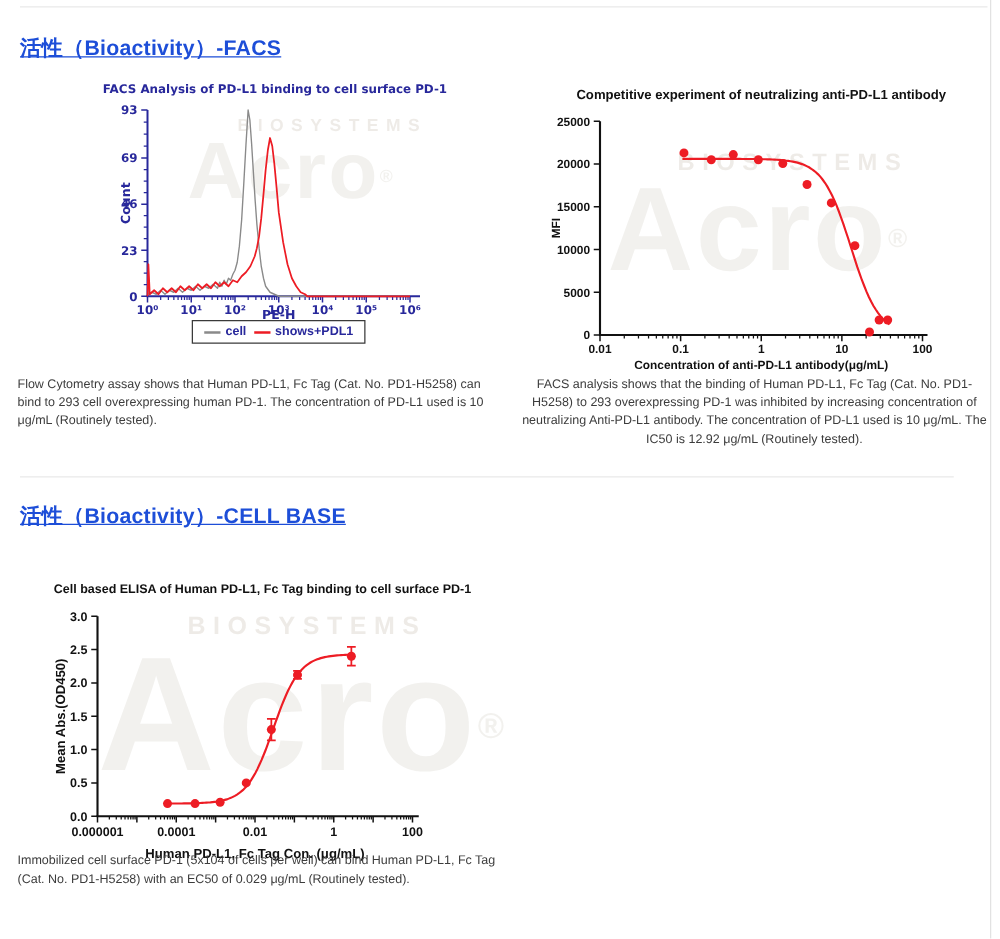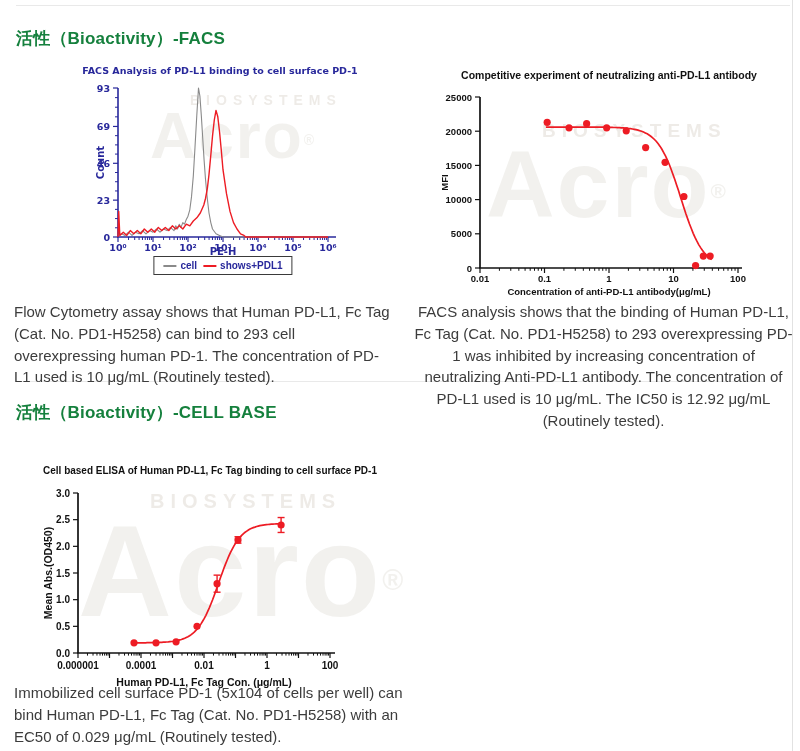--- a/index.html
+++ b/index.html
@@ -4,29 +4,29 @@
 <style>
   html,body{margin:0;padding:0;background:#fff;}
   .page{position:relative;width:800px;height:751px;background:#fff;overflow:hidden;
         font-family:"Liberation Sans",sans-serif;}
   .vline{position:absolute;left:792px;top:0;width:1px;height:100%;background:#e2e2e2;}
   .divider{position:absolute;left:16px;height:1px;background:#e9e9e9;}
   .divider-1{top:5px;width:774px;}
   .divider-2{top:381px;width:747px;}
   .red-seg{position:absolute;left:0;top:-1px;width:76px;height:2px;display:block;}
   .section-heading{position:absolute;left:16px;margin:0;font-size:17px;font-weight:bold;
-        color:#15803d;letter-spacing:.2px;z-index:2;}
+        color:#1d4ed8;letter-spacing:.2px;z-index:2;text-decoration:underline;}
   .h1{top:27px;}.h2{top:401px;text-align:right;}
   .chart{position:absolute;z-index:2;}
   .chart-facs{left:60px;top:60px;width:330px;height:238px;}
   .chart-comp{left:420px;top:65px;width:375px;height:245px;}
   .chart-elisa{left:30px;top:460px;width:360px;height:245px;}
   .chart svg text{font-family:"Liberation Sans",sans-serif;}
   .chart-facs svg text{font-family:"DejaVu Sans",sans-serif;}
-  .caption{position:absolute;margin:0;font-size:15px;line-height:1.45;color:#3c3c3c;z-index:2;}
+  .caption{position:absolute;margin:0;font-size:10px;line-height:1.45;color:#3c3c3c;z-index:2;}
   .caption-facs{left:14px;top:301px;width:380px;}
   .caption-comp{left:413px;top:301px;width:381px;text-align:center;}
   .caption-elisa{left:14px;top:682px;width:400px;}
   .legend{position:absolute;left:163px;top:196px;transform:translateX(-50%);
         display:flex;align-items:center;gap:6px;border:1px solid #3a3a3a;background:#fff;
         padding:3px 9px;font-size:10px;font-weight:bold;color:#28289b;white-space:nowrap;}
   .legend .item{display:flex;align-items:center;}
   .legend .dash{display:inline-block;width:13px;height:2px;margin-right:4px;}
   .wm{position:absolute;z-index:1;pointer-events:none;font-weight:bold;}
   .wm .sub{display:block;letter-spacing:6px;color:rgba(158,144,120,.18);}

